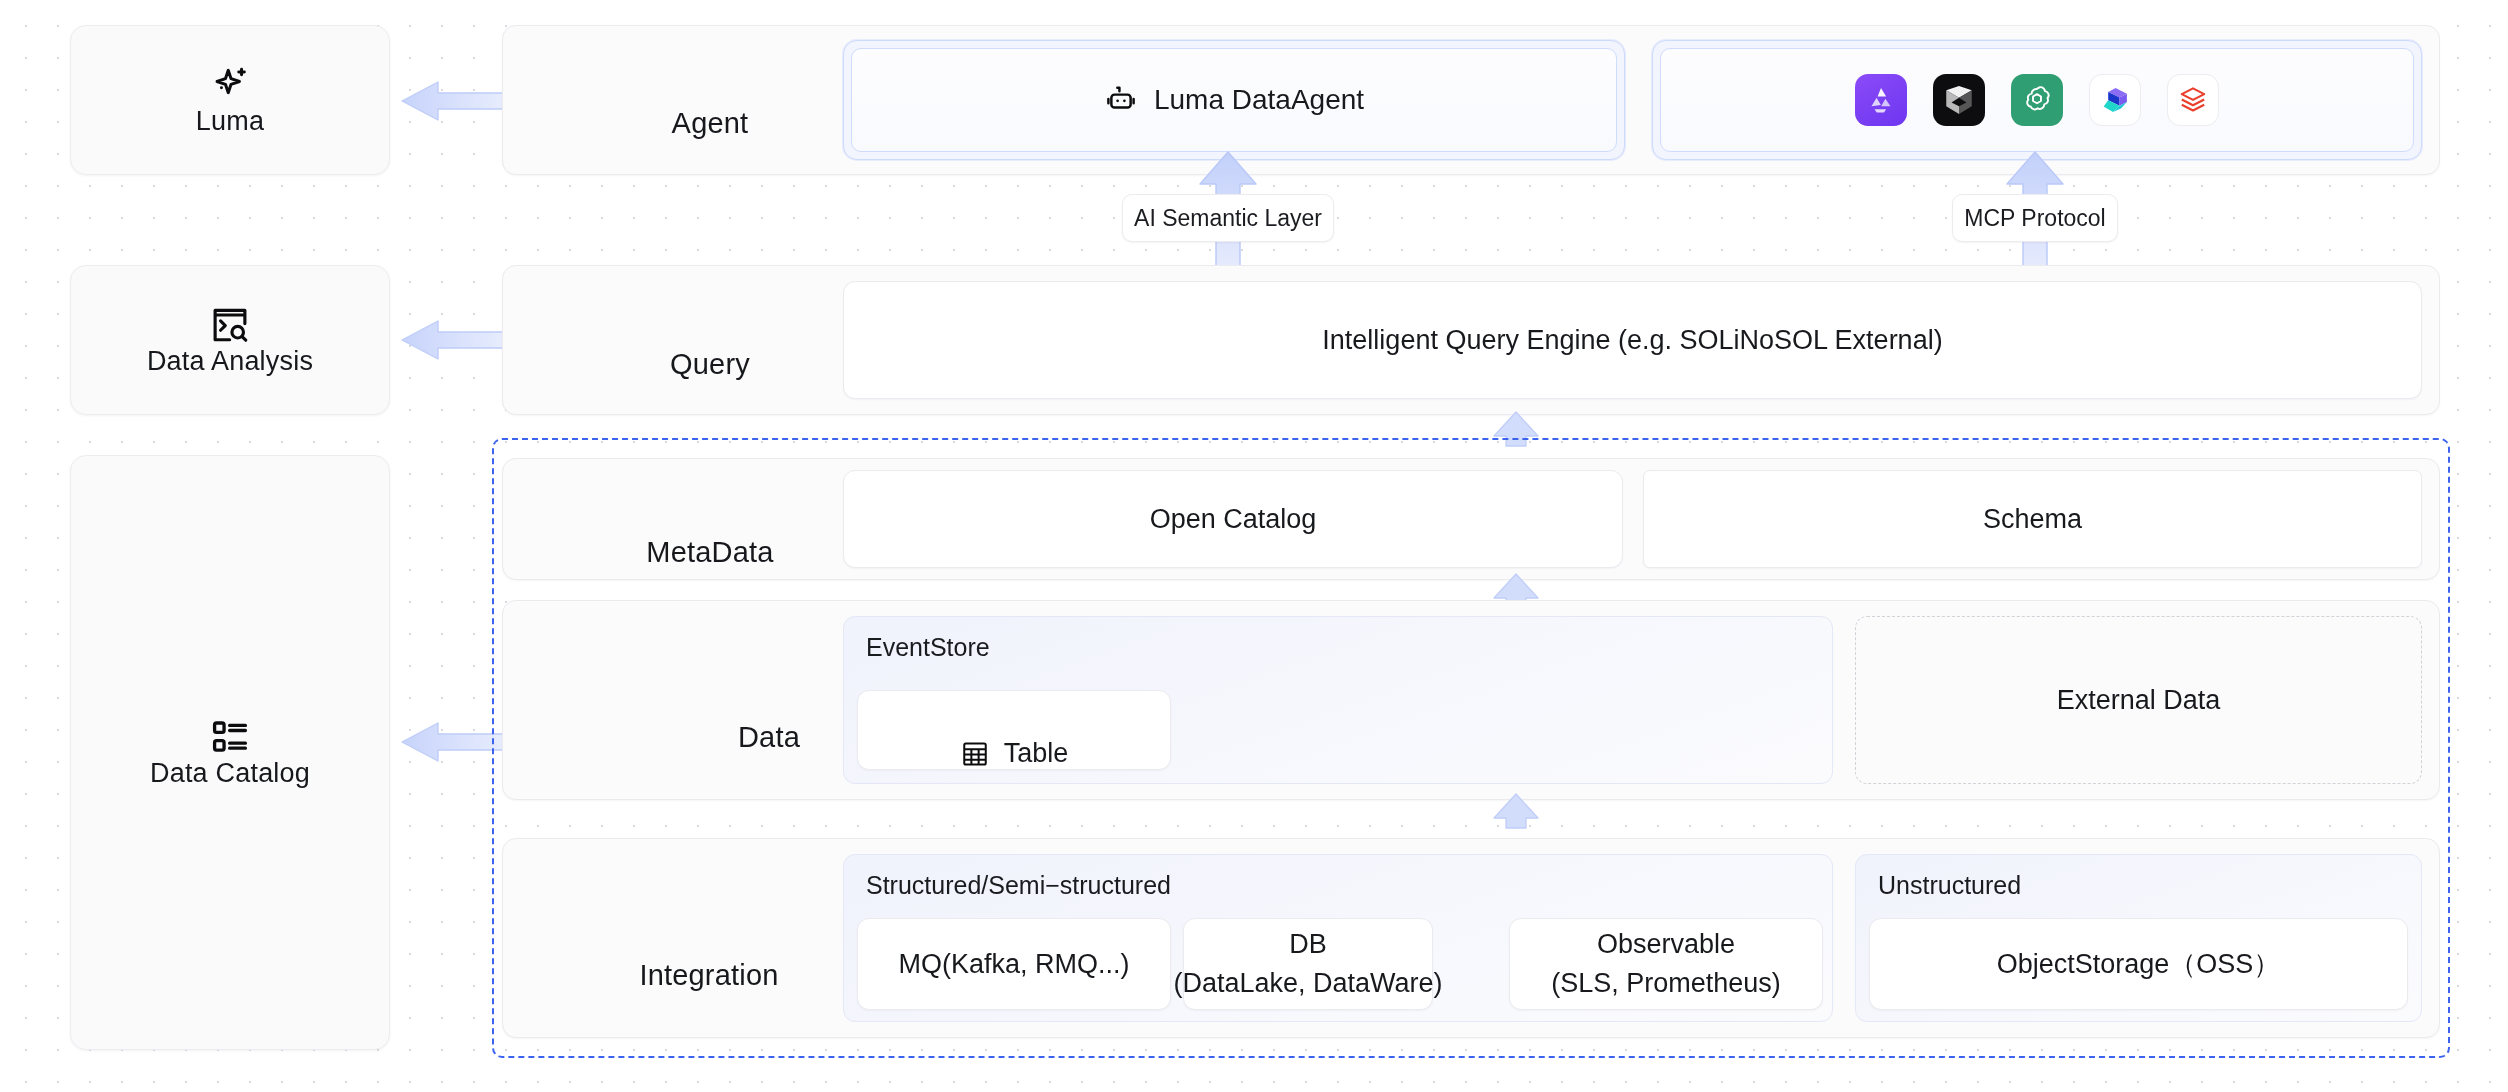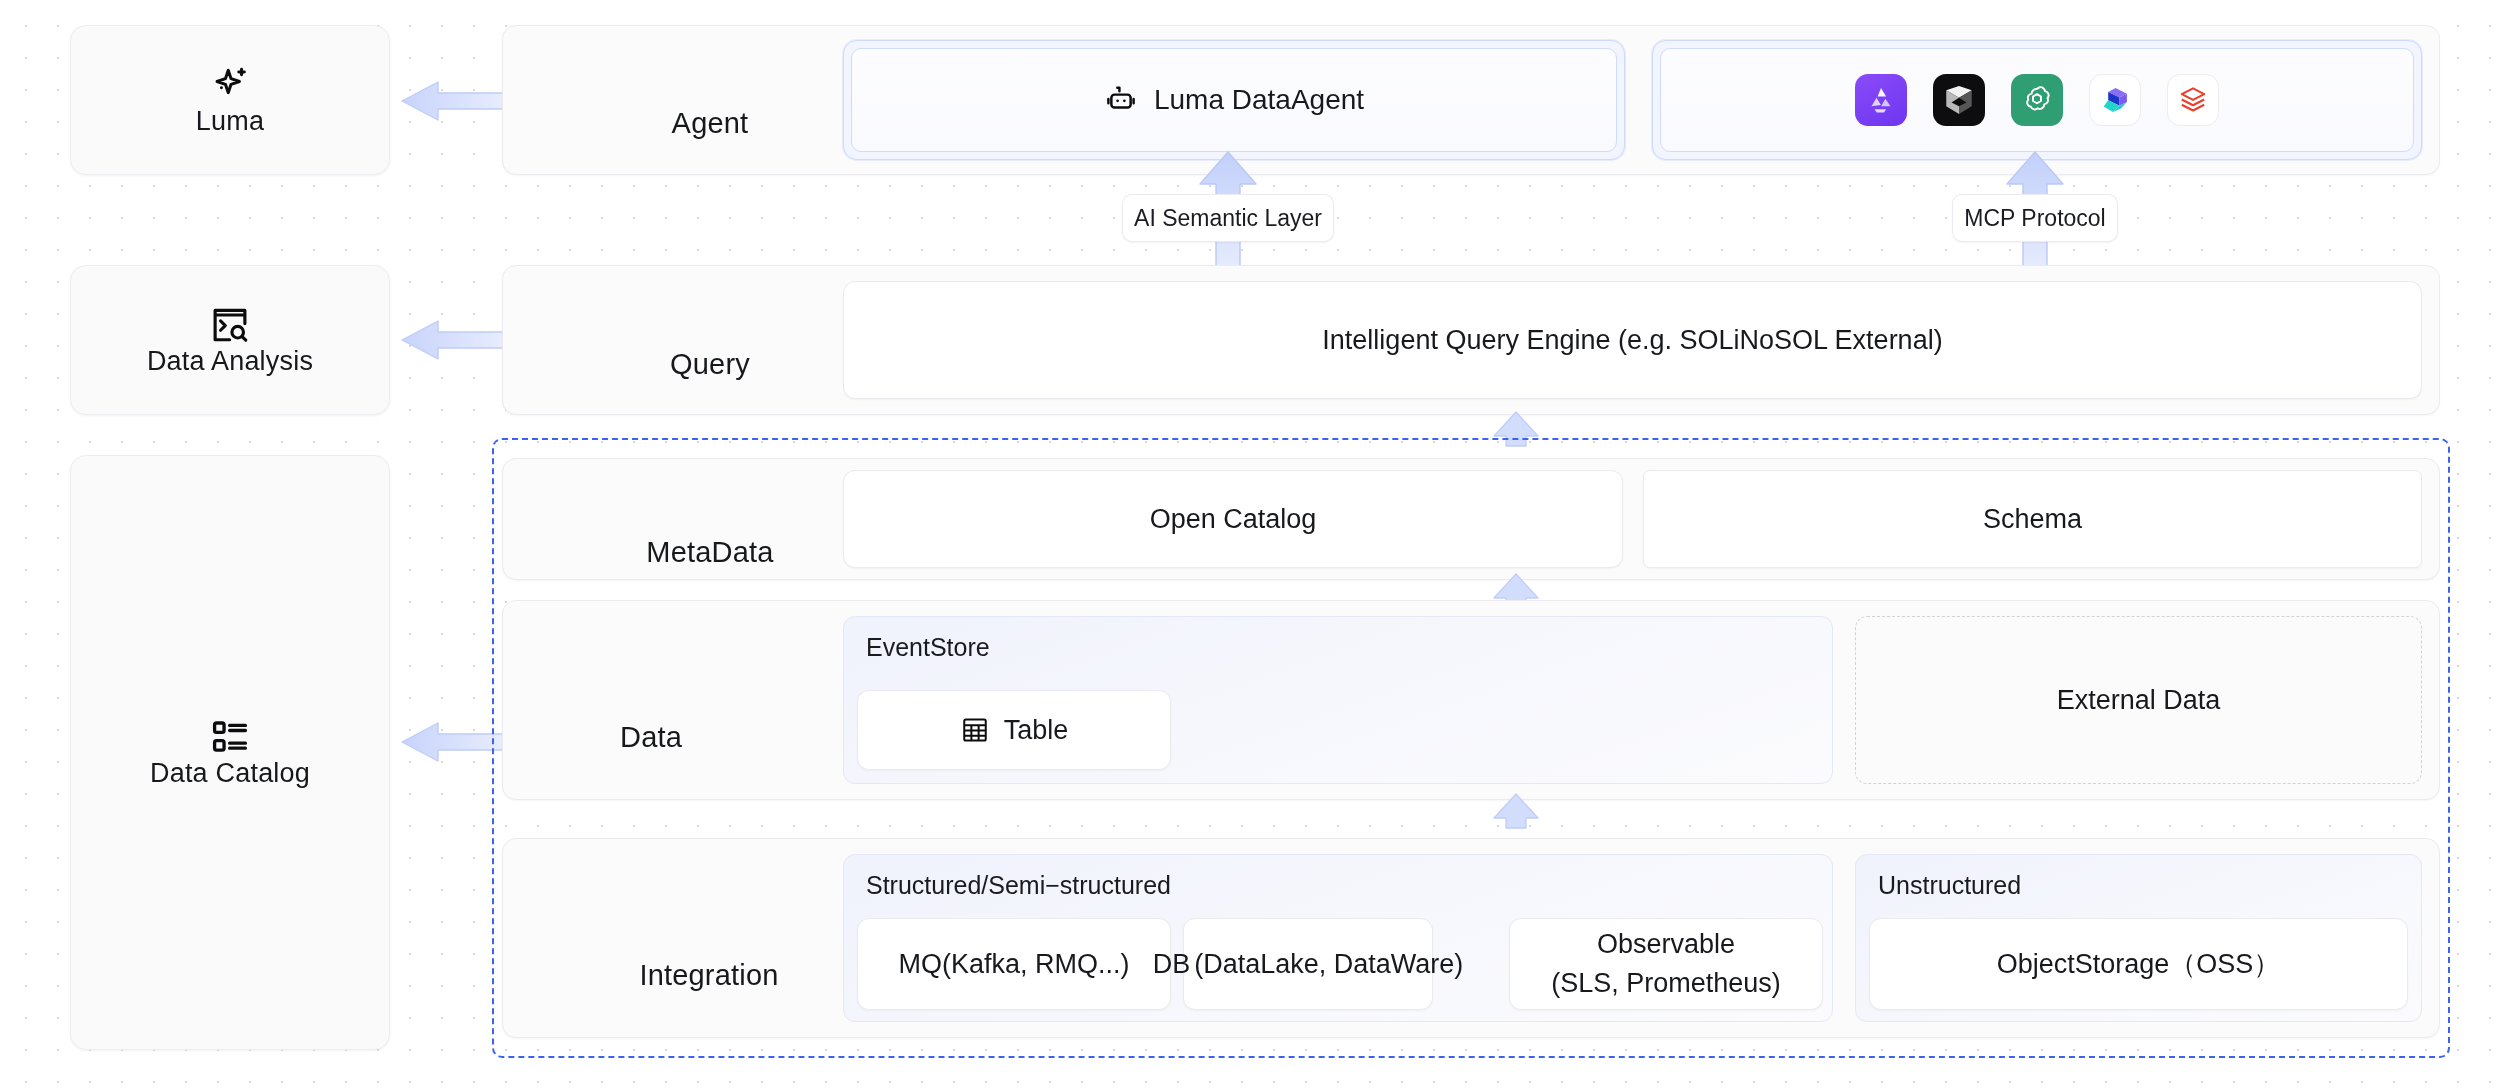--- a/index.html
+++ b/index.html
@@ -69,21 +69,21 @@
     border: 1px solid #eaeaef;
     border-radius: 12px;
     display: flex;
     align-items: center;
     justify-content: center;
     box-shadow: 0 1px 2px rgba(16,24,40,.04);
     font-size: 27px;
     color: #18191d;
     text-align: center;
   }
-  .box.with-icon { gap: 14px; }
+  .box.with-icon { gap: 14px; align-items: flex-end; }
   .box .lbl { white-space: nowrap; }
 
   
   .box-hl {
     position: absolute;
     border: 1px solid #cfdbfb;
     border-radius: 14px;
     background: #f2f5fe;
     padding: 7px;
     box-shadow: 0 0 0 1px rgba(219,228,253,.65);
@@ -363,21 +363,21 @@
   </div>
 
   <div class="arrow-up-small" style="left:1490px; top:570px; width:52px; height:40px;">
     <svg class="icon-svg" width="52" height="40" viewBox="0 0 52 40">
       <path d="M26 4 L48 28 L36 28 L36 38 L16 38 L16 28 L4 28 Z" fill="#d2dcfb" stroke="#c0cdf8" stroke-width="1.3" stroke-linejoin="round"></path>
     </svg>
   </div>
 
   <div class="panel" style="left:502px; top:600px; width:1938px; height:200px;"></div>
 
-  <div class="row-label" style="left:620px; top:688px; width:180px; text-align:left;">Data</div>
+  <div class="row-label" style="left:620px; top:688px; width:180px; text-align:right;">Data</div>
 
   <div class="group" style="left:843px; top:616px; width:990px; height:168px;">
     <span class="group-title">EventStore</span>
   </div>
 
   <div class="box with-icon" style="left:857px; top:690px; width:314px; height:80px;">
     <span>
       <svg class="icon-svg" width="30" height="30" viewBox="0 0 24 24" fill="none" stroke="#0c0c0e" stroke-width="1.6" stroke-linejoin="round">
         <rect x="3.4" y="3.6" width="17.2" height="16.8" rx="1.3"></rect>
         <path d="M3.4 8.2h17.2M3.4 12.4h17.2M3.4 16.6h17.2M9.1 8.2v12.2M14.9 8.2v12.2"></path>
@@ -404,21 +404,21 @@
 
   <div class="group" style="left:843px; top:854px; width:990px; height:168px;">
     <span class="group-title">Structured/Semi−structured</span>
   </div>
 
   <div class="box" style="left:857px; top:918px; width:314px; height:92px; flex-direction:row; gap:0; line-height:1.28;">
     <span class="lbl">MQ</span>
     <span class="lbl">(Kafka, RMQ...)</span>
   </div>
 
-  <div class="box" style="left:1183px; top:918px; width:250px; height:92px; flex-direction:row; gap:4px; line-height:1.28;">
+  <div class="box" style="left:1183px; top:918px; width:250px; height:92px; flex-direction:column; gap:4px; line-height:1.28;">
     <span class="lbl">DB</span>
     <span class="lbl">(DataLake, DataWare)</span>
   </div>
 
   <div class="box" style="left:1509px; top:918px; width:314px; height:92px; flex-direction:column; gap:4px; line-height:1.28;">
     <span class="lbl">Observable</span>
     <span class="lbl">(SLS, Prometheus)</span>
   </div>
 
   <div class="group" style="left:1855px; top:854px; width:567px; height:168px;">

